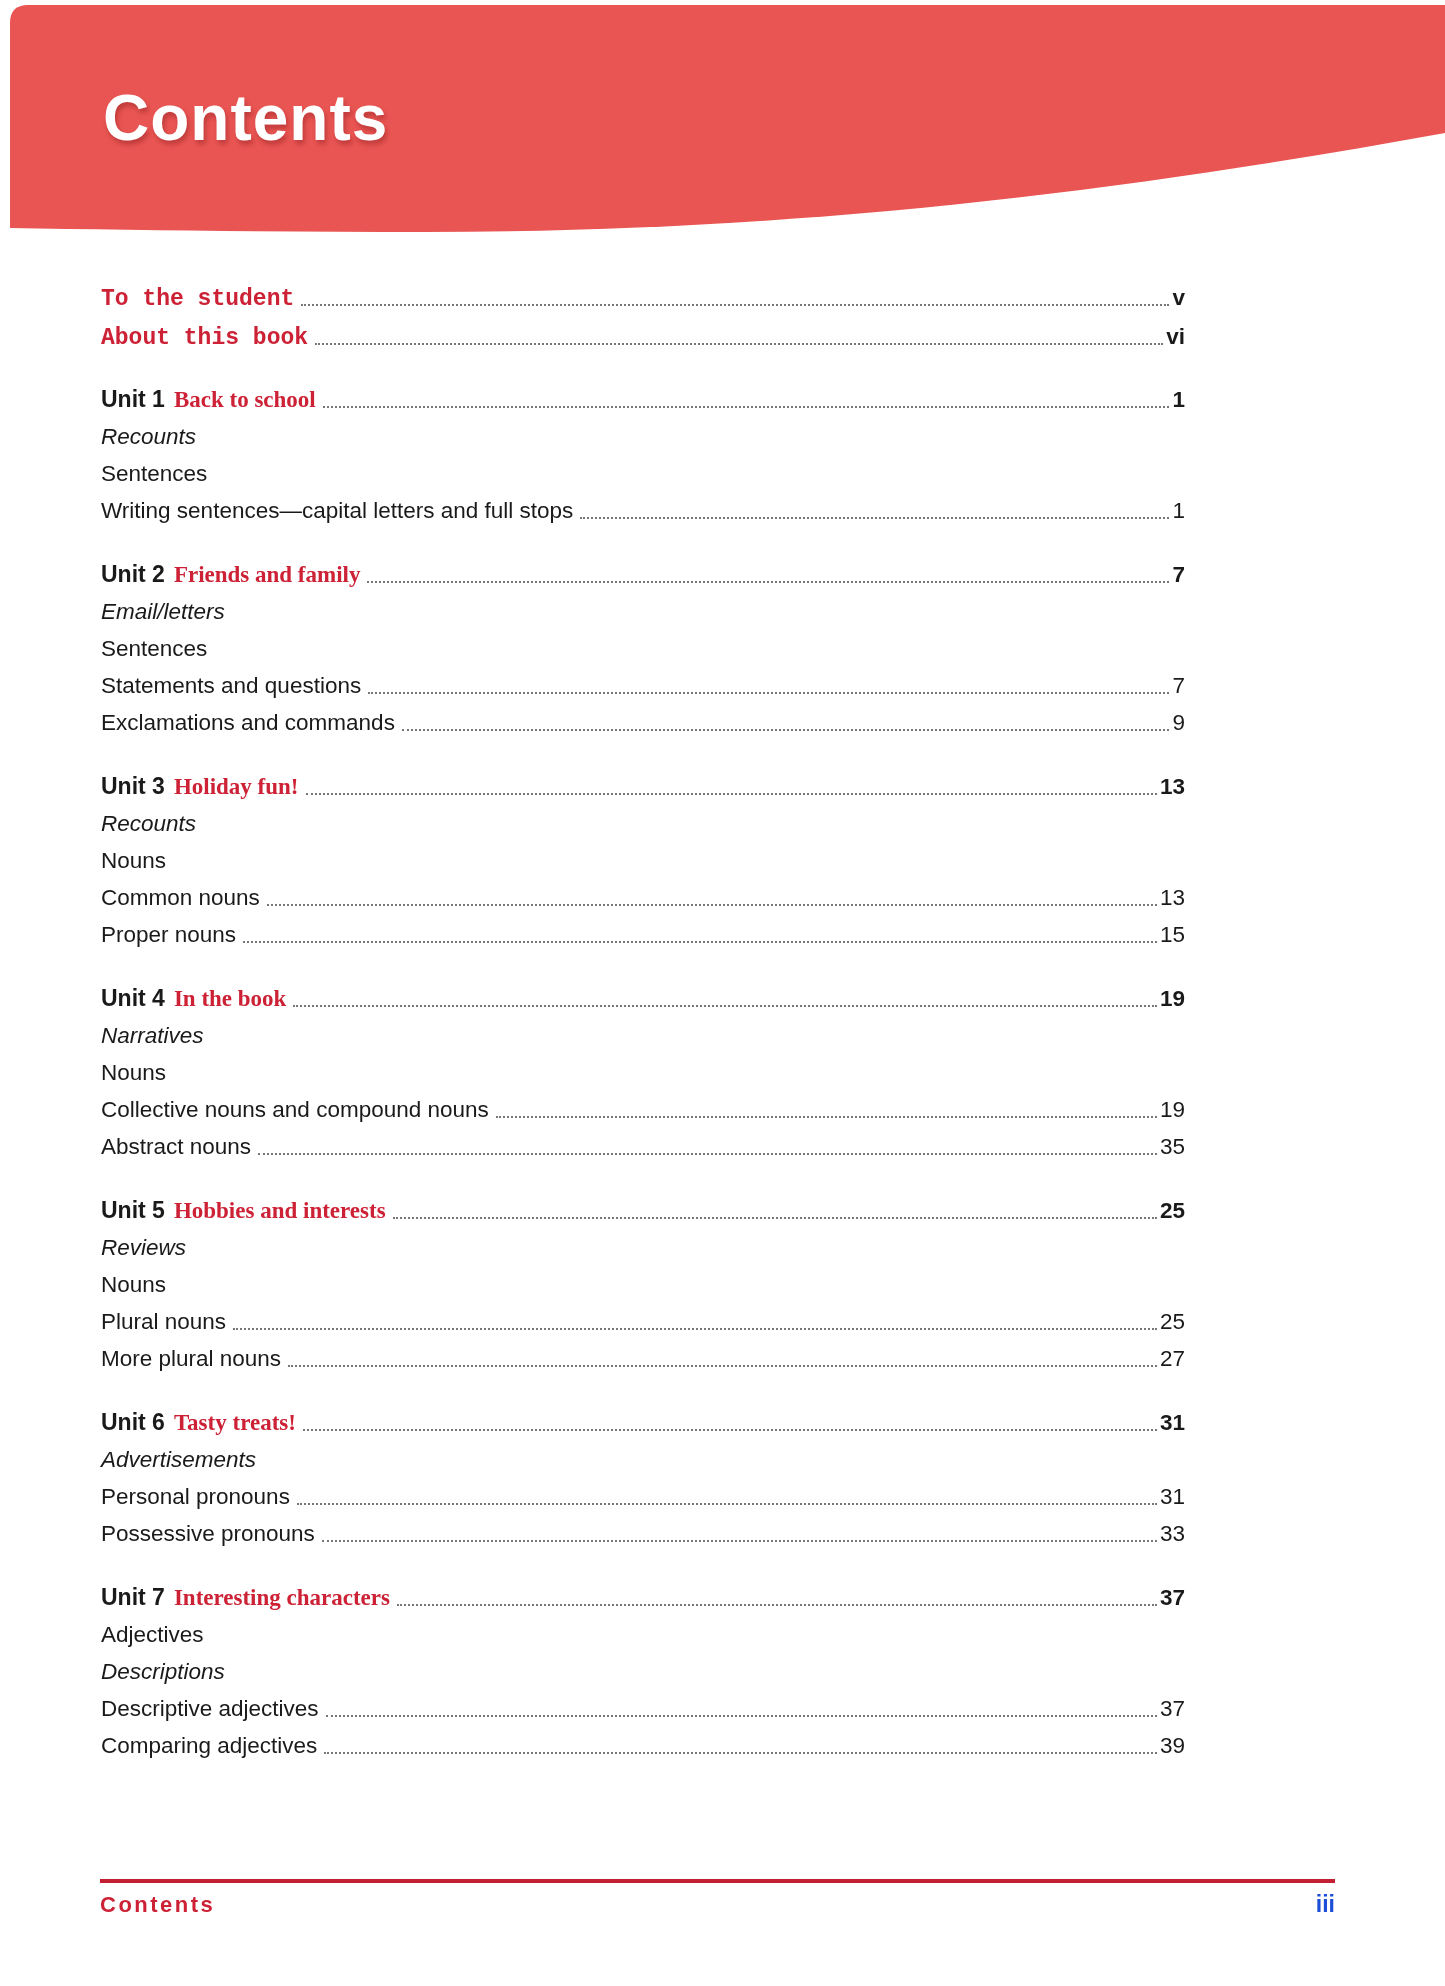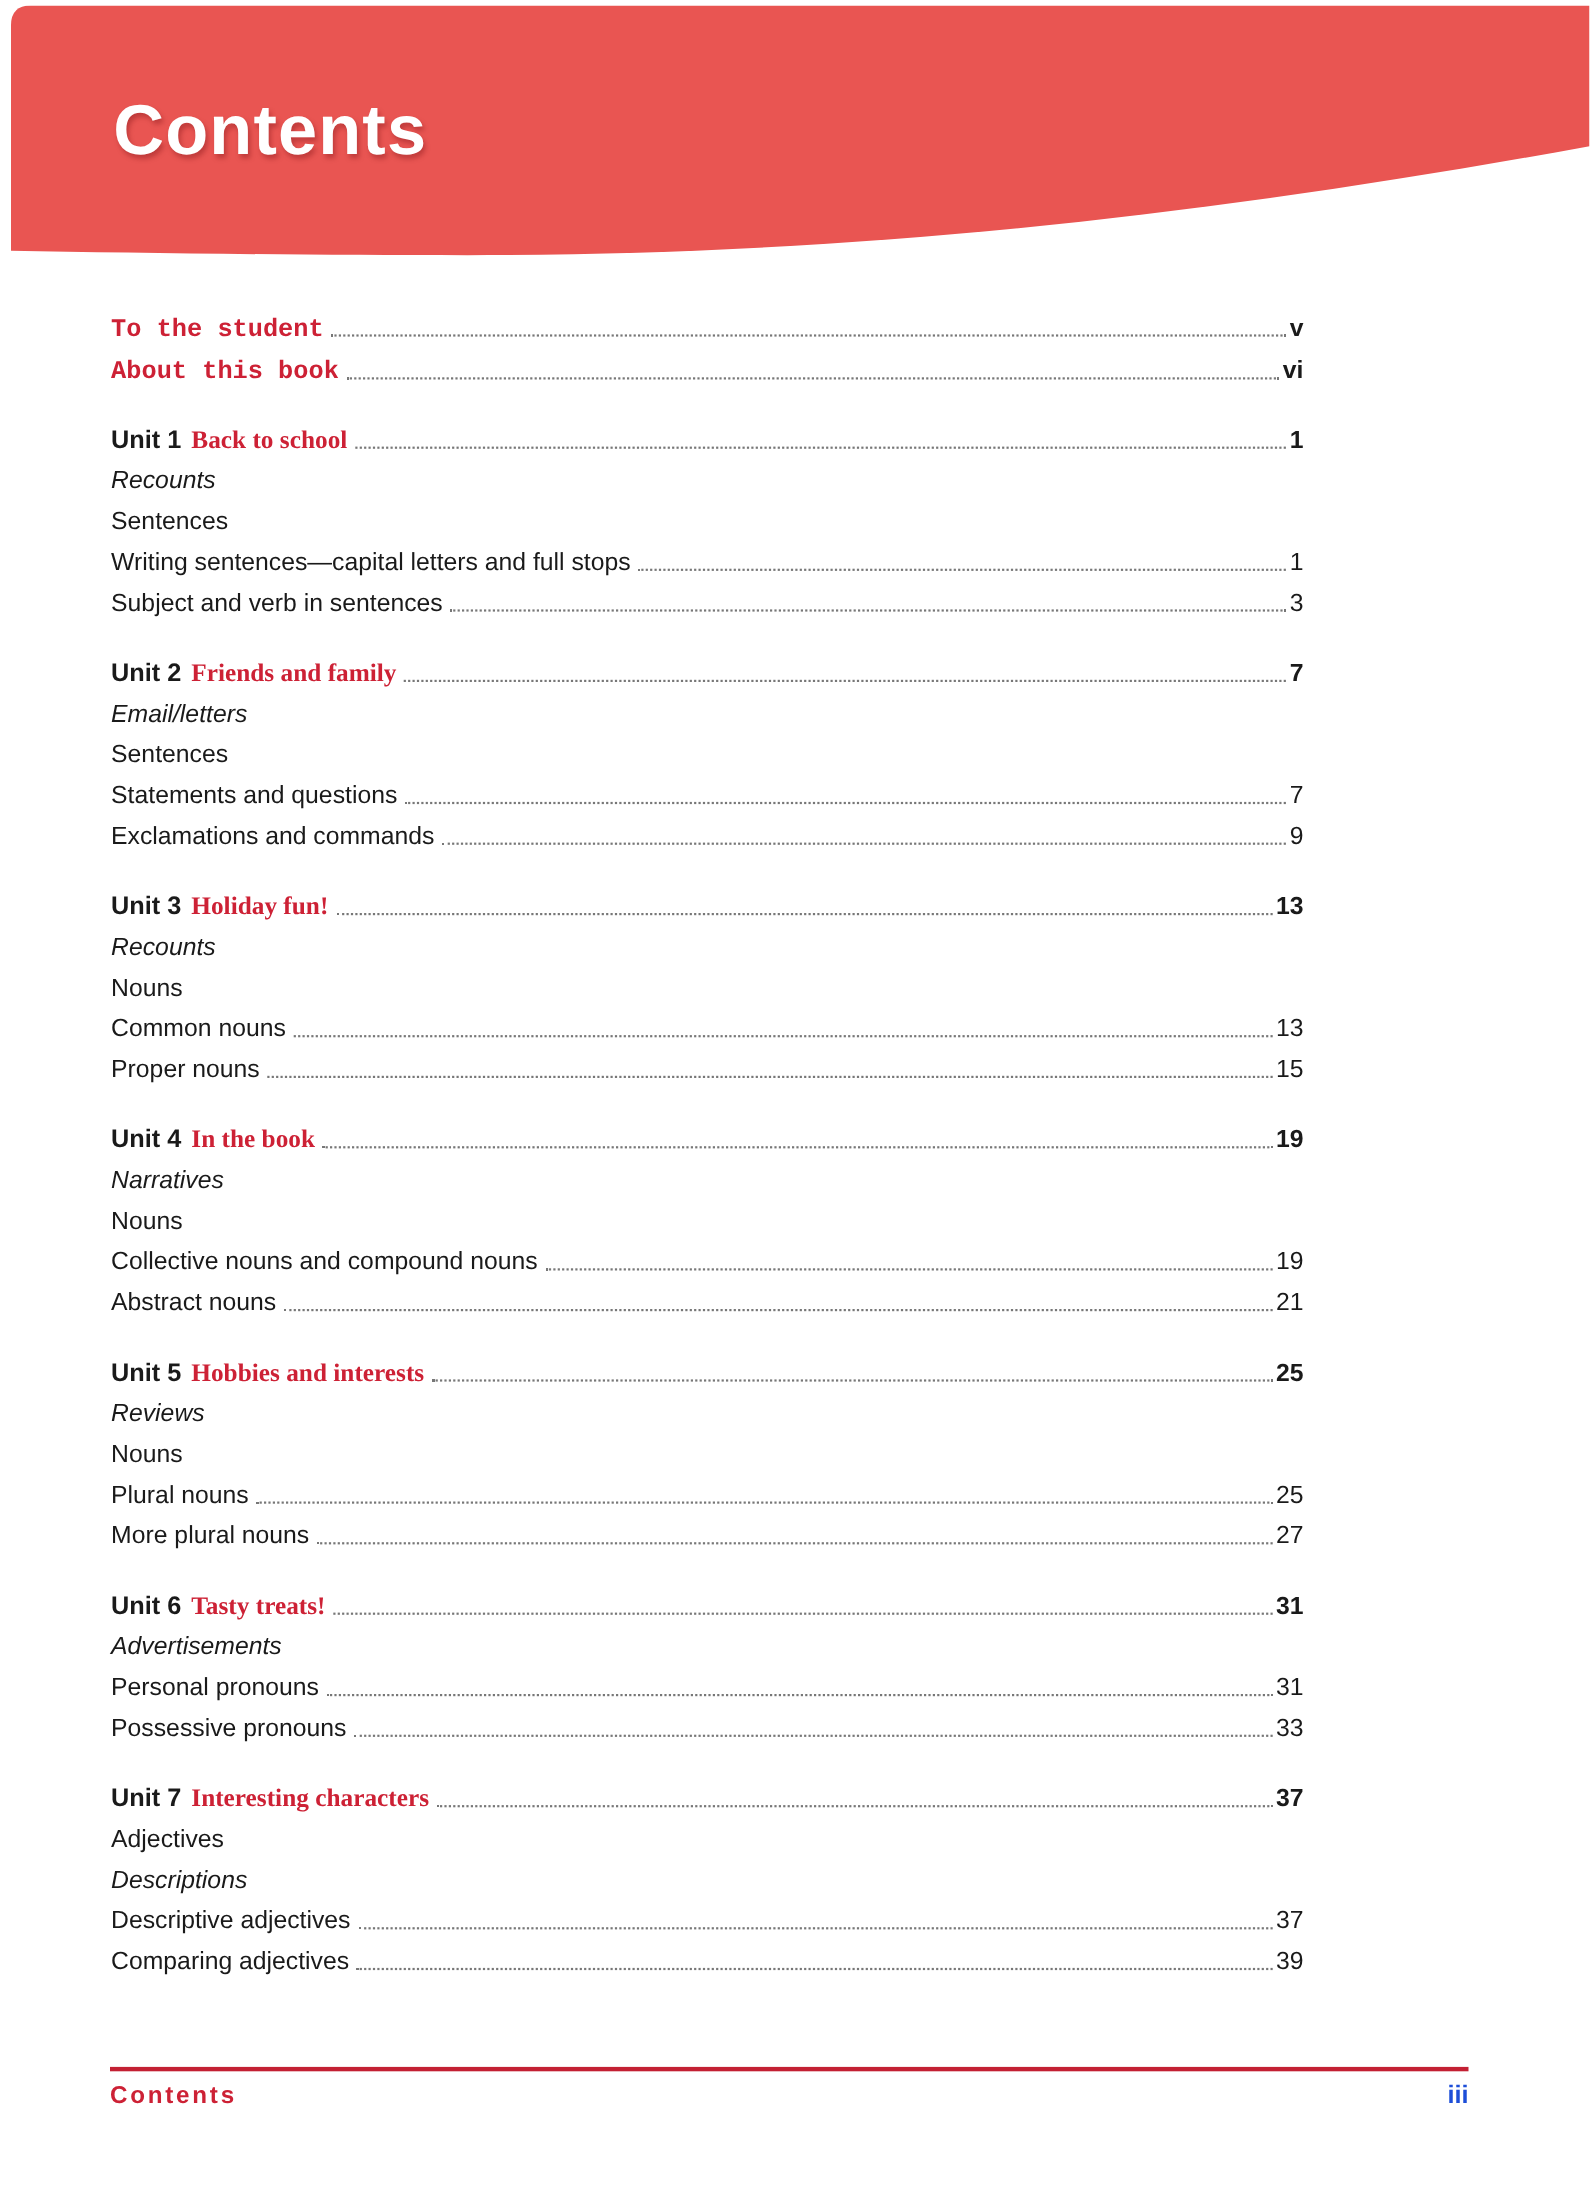--- a/index.html
+++ b/index.html
@@ -70,25 +70,20 @@
       <span class="leader"></span>
       <span class="pagenum bold">1</span>
     </div>
     <div class="row genre">Recounts</div>
     <div class="row">Sentences</div>
     <div class="row">
       <span>Writing sentences—capital letters and full stops</span>
       <span class="leader"></span>
       <span class="pagenum">1</span>
     </div>
-    <div class="row">
-      <span>Subject and verb in sentences</span>
-      <span class="leader"></span>
-      <span class="pagenum">3</span>
-    </div>
   </div>
 
   <div class="unit-block">
     <div class="row unit-heading">
       <span class="unit-num">Unit 2</span>
       <span class="unit-title">Friends and family</span>
       <span class="leader"></span>
       <span class="pagenum bold">7</span>
     </div>
     <div class="row genre">Email/letters</div>
@@ -136,21 +131,21 @@
     <div class="row genre">Narratives</div>
     <div class="row">Nouns</div>
     <div class="row">
       <span>Collective nouns and compound nouns</span>
       <span class="leader"></span>
       <span class="pagenum">19</span>
     </div>
     <div class="row">
       <span>Abstract nouns</span>
       <span class="leader"></span>
-      <span class="pagenum">21</span>
+      <span class="pagenum">35</span>
     </div>
   </div>
 
   <div class="unit-block">
     <div class="row unit-heading">
       <span class="unit-num">Unit 5</span>
       <span class="unit-title">Hobbies and interests</span>
       <span class="leader"></span>
       <span class="pagenum bold">25</span>
     </div>

